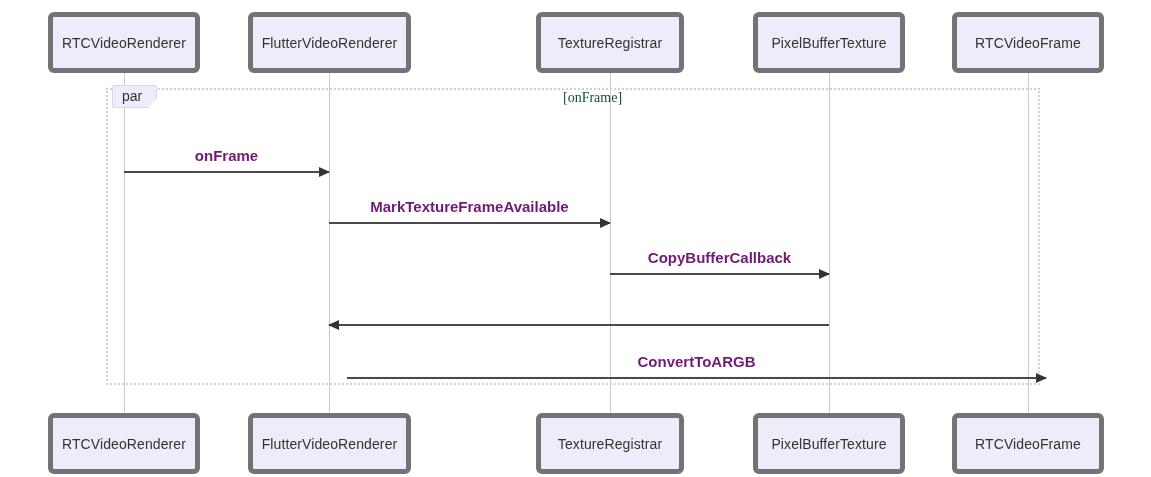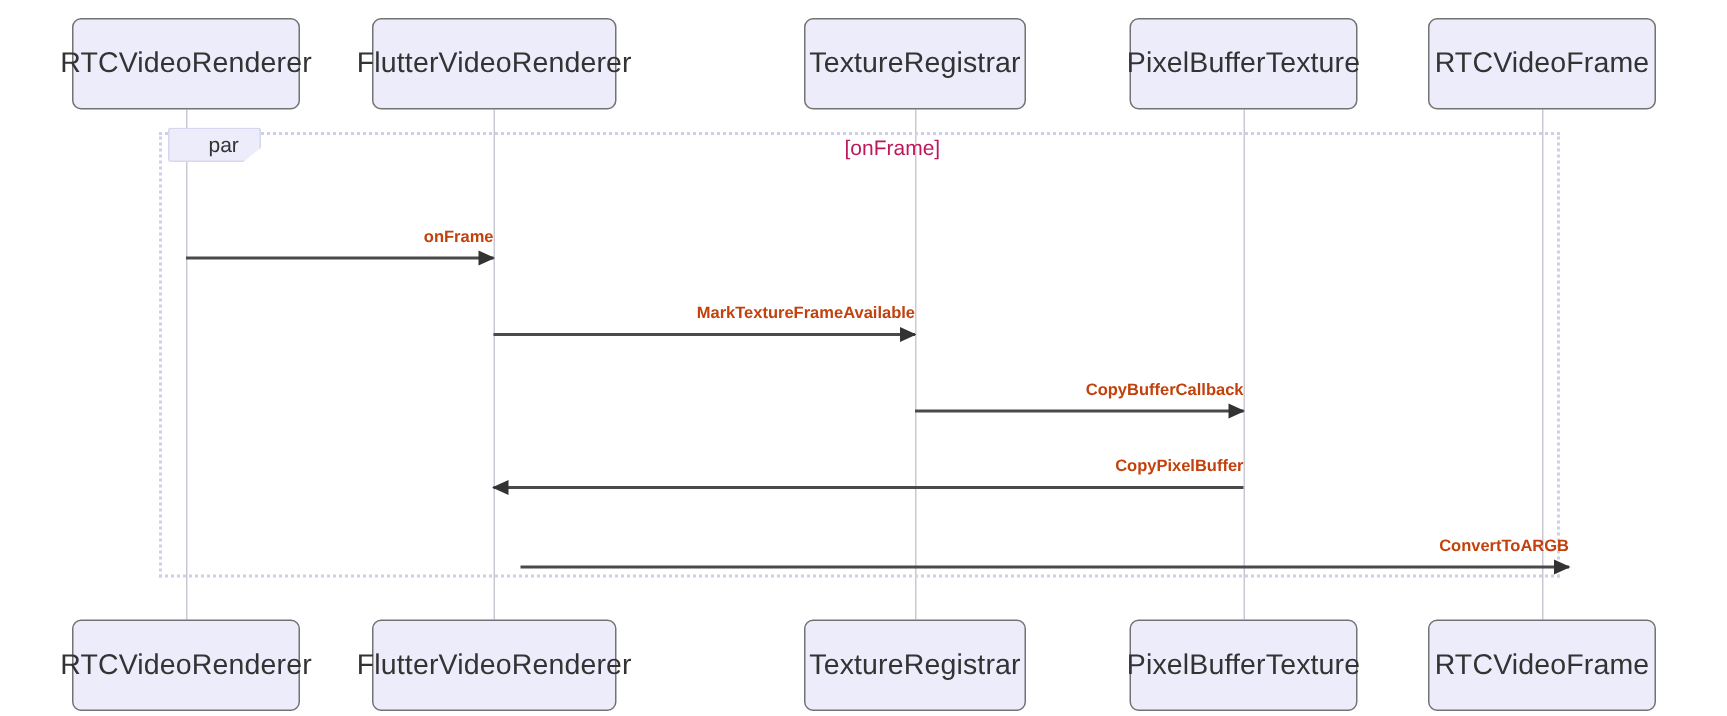--- a/index.html
+++ b/index.html
@@ -15,27 +15,27 @@
     width: 1151px;
     height: 477px;
     background: #ffffff;
     overflow: hidden;
   }
   
   .participant-box {
     position: absolute;
     box-sizing: border-box;
     background: #ECECFB;
-    border: 1px solid #737373;
+    border: 5px solid #737373;
     border-radius: 6px;
     display: flex;
     align-items: center;
     justify-content: center;
     color: #333333;
-    font-size: 19px;
+    font-size: 14px;
     font-family: "Liberation Sans", sans-serif;
     letter-spacing: 0.1px;
     white-space: nowrap;
   }
   
   .lifeline {
     position: absolute;
     width: 1px;
     background: #C9C9D4;
   }
@@ -46,31 +46,31 @@
     border: 2px dotted #CFCFE8;
     background: transparent;
   }
   .fragment-tag {
     position: absolute;
     background: #ECECFB;
     border: 1px solid #D7D7F0;
     color: #333333;
     font-size: 14px;
     font-family: "Liberation Sans", sans-serif;
-    padding: 2px 14px 3px 26px;
+    padding: 2px 14px 3px 9px;
     line-height: 1.15;
     border-radius: 2px;
     -webkit-clip-path: polygon(0 0, 100% 0, 100% 58%, 80% 100%, 0 100%);
     clip-path: polygon(0 0, 100% 0, 100% 58%, 80% 100%, 0 100%);
   }
   .fragment-condition {
     position: absolute;
-    color: #be185d;
+    color: #14532d;
     font-size: 14px;
-    font-family: Liberation Sans, sans-serif;
+    font-family: Liberation Serif, serif;
     white-space: nowrap;
   }
   
   .message {
     position: absolute;
     height: 40px;
   }
   .message-line {
     position: absolute;
     left: 0;
@@ -93,23 +93,23 @@
   }
   .message-head.left {
     left: -1px;
     border-right: 11px solid #333333;
   }
   .message-label {
     position: absolute;
     left: 0;
     right: 0;
     bottom: 9px;
-    text-align: right;
-    color: #c2410c;
-    font-size: 11px;
+    text-align: center;
+    color: #701a75;
+    font-size: 15px;
     font-weight: bold;
     font-family: "Liberation Sans", sans-serif;
     white-space: nowrap;
   }
   
   .watermark {
     position: absolute;
     color: rgba(150,150,160,0.48);
     font-size: 22px;
     font-family: "DejaVu Sans", sans-serif;
@@ -151,21 +151,20 @@
     <div class="message-head right"></div>
   </div>
 
   <div class="message" style="left:329px; top:184px; width:281px;">
     <div class="message-label">MarkTextureFrameAvailable</div>
     <div class="message-line"></div>
     <div class="message-head right"></div>
   </div>
 
   <div class="message" style="left:329px; top:286px; width:500px;">
-    <div class="message-label">CopyPixelBuffer</div>
     <div class="message-line"></div>
     <div class="message-head left"></div>
   </div>
 
   <div class="message" style="left:347px; top:339px; width:699px;">
     <div class="message-label">ConvertToARGB</div>
     <div class="message-line"></div>
     <div class="message-head right"></div>
   </div>
 

